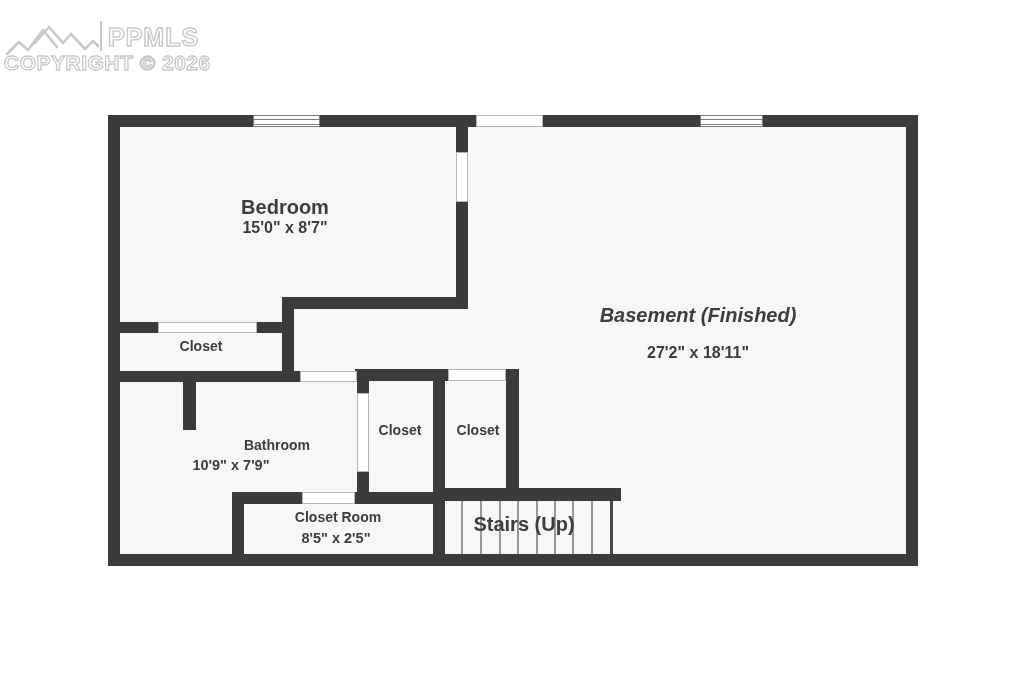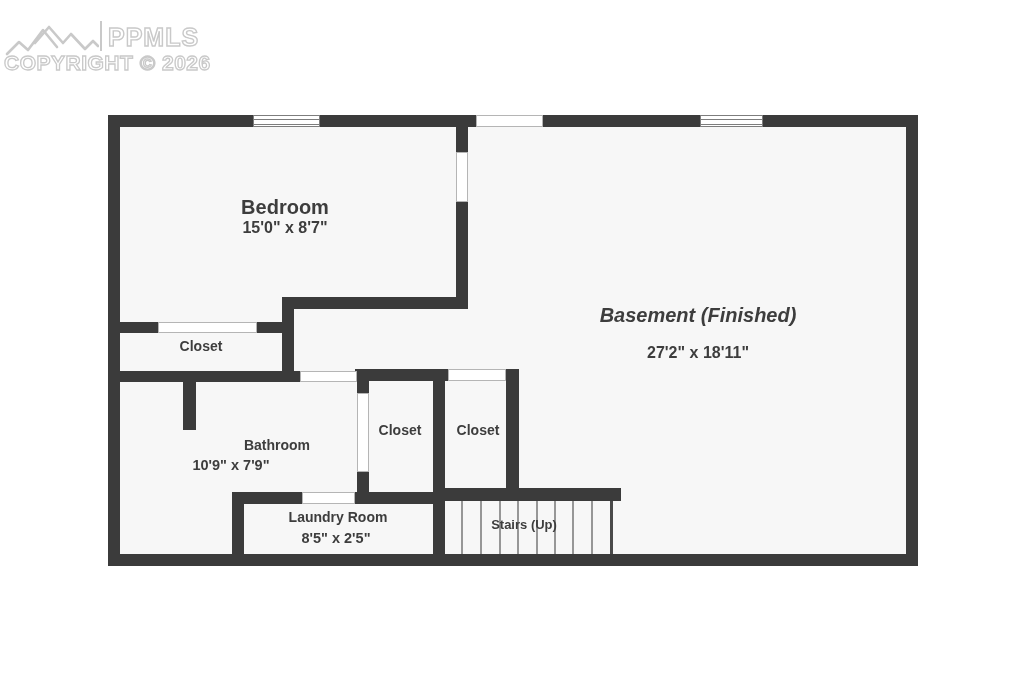--- a/index.html
+++ b/index.html
@@ -52,21 +52,21 @@
   }
   .tread{position:absolute;width:2px;background:var(--tread_line);}
   .thinwall{position:absolute;background:#4a4a4a;}
   
   .lbl{
     position:absolute;transform:translate(-50%,-50%);
     color:var(--label);font-weight:700;white-space:nowrap;text-align:center;
   }
   .name-lg{font-size:20px;text-align:center;}
   .name-md{font-size:14px;}
-  .name-sm{font-size:13px;}
+  .name-sm{font-size:20px;}
   .dims-lg{font-size:16px;}
   .dims-sm{font-size:14.5px;}
 </style>
 </head>
 <body>
 
 <div class="canvas">
 
   <div class="wm">
     <svg style="position:absolute;left:5px;top:6px;" width="94" height="36" viewBox="0 0 94 36">
@@ -132,18 +132,18 @@
     <div class="lbl dims-lg" style="left:698px;top:353px;">27'2" x 18'11"</div>
 
     <div class="lbl name-md" style="left:201px;top:346px;">Closet</div>
 
     <div class="lbl name-md" style="left:229px;top:445px;margin-left:48px;">Bathroom</div>
     <div class="lbl dims-sm" style="left:231px;top:465px;">10'9" x 7'9"</div>
 
     <div class="lbl name-md" style="left:400px;top:430px;">Closet</div>
     <div class="lbl name-md" style="left:478px;top:430px;">Closet</div>
 
-    <div class="lbl name-md" style="left:338px;top:517px;">Laundry Room</div>
+    <div class="lbl name-md" style="left:338px;top:517px;">Closet Room</div>
     <div class="lbl dims-sm" style="left:336px;top:538px;">8'5" x 2'5"</div>
 
     <div class="lbl name-sm" style="left:524px;top:524px;">Stairs (Up)</div>
   </div>
 </div>
 
 </body></html>

